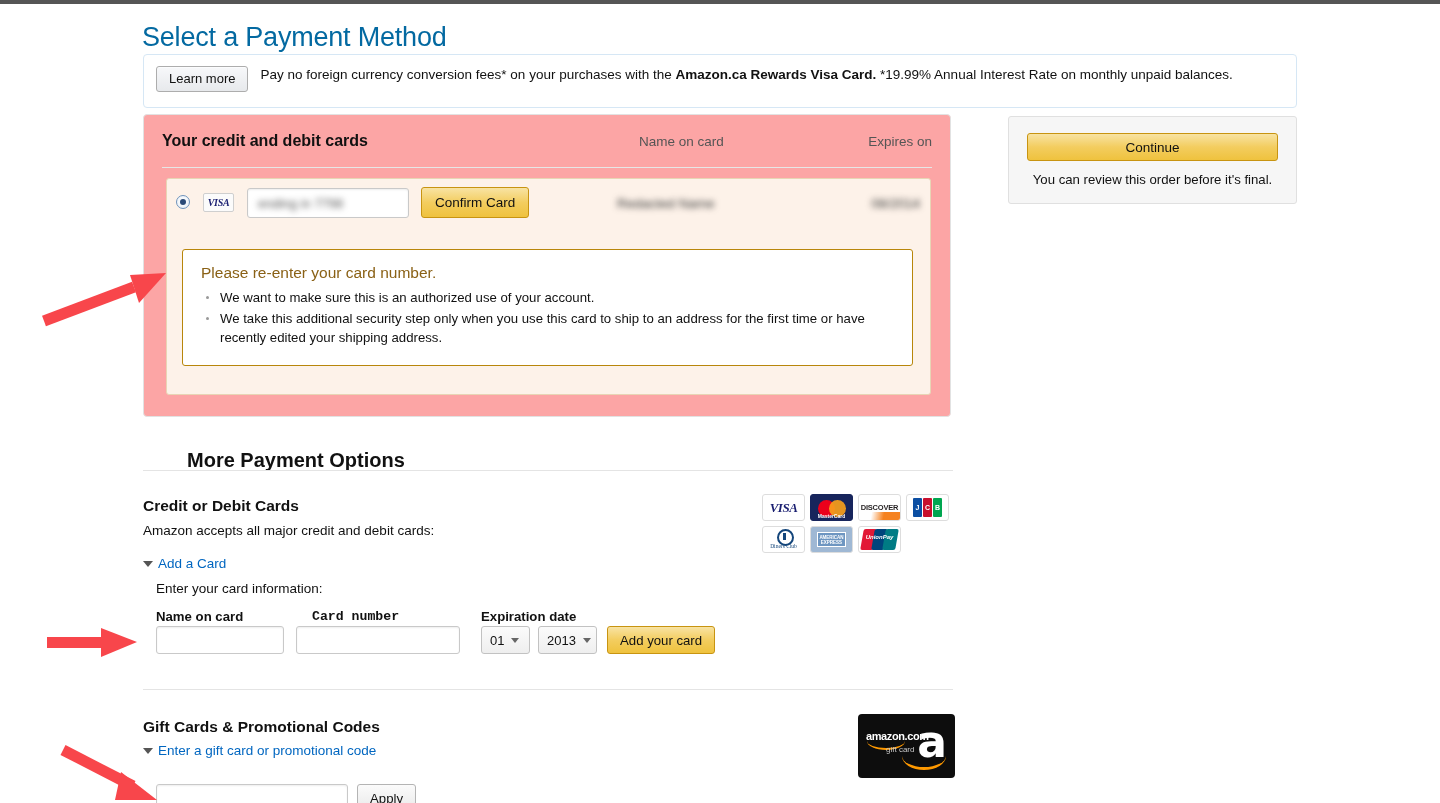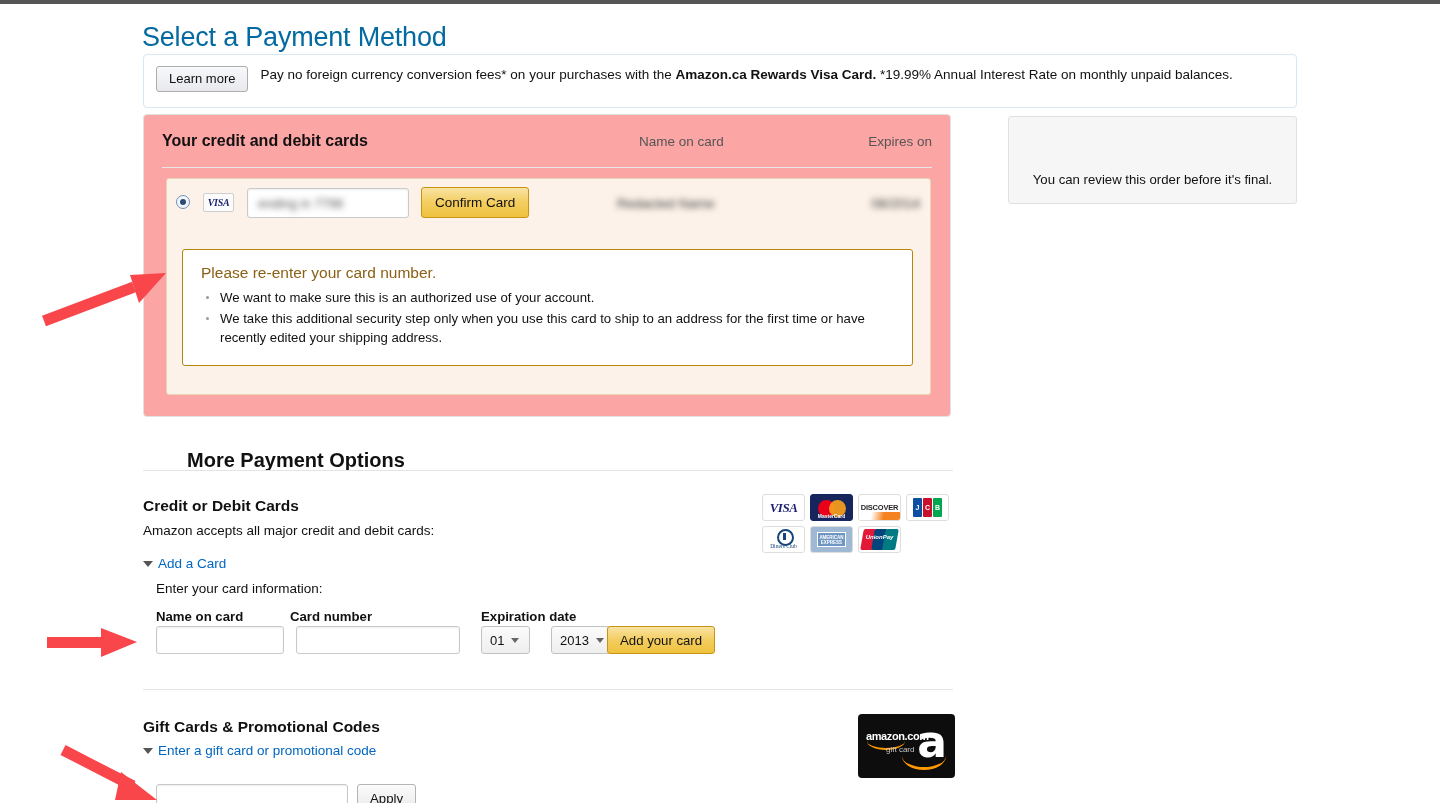--- a/index.html
+++ b/index.html
@@ -614,20 +614,21 @@
         <div class="warn-title">Please re-enter your card number.</div>
         <ul class="warn-list">
           <li>We want to make sure this is an authorized use of your account.</li>
           <li>We take this additional security step only when you use this card to ship to an address for the first time or have recently edited your shipping address.</li>
         </ul>
       </div>
     </div>
   </div>
 
   <div class="continue-box">
+    <button class="continue-btn">Continue</button>
     <div class="continue-note">You can review this order before it's final.</div>
   </div>
 
   <h2 class="more-title">More Payment Options</h2>
   <div class="hr-1"></div>
 
   <div class="sec-title" style="left:143px; top:493px;">Credit or Debit Cards</div>
   <div class="sec-sub" style="left:143px; top:519px;">Amazon accepts all major credit and debit cards:</div>
 
   <div class="disclosure" style="left:143px; top:552px;">
@@ -671,29 +672,29 @@
         <span class="txt">UnionPay</span>
       </div>
     </div>
   </div>
 
   <div class="form-note">Enter your card information:</div>
 
   <div class="field-label" style="left:156px; top:605px;">Name on card</div>
   <input class="text-input" style="left: 156px; top: 622px; width: 128px;" value="">
 
-  <div class="field-label" style="left:290px; top:605px;">Card number</div>
+  <div class="field-label" style="left:312px; top:605px;font-family:Liberation Mono, monospace;">Card number</div>
   <input class="text-input" style="left: 296px; top: 622px; width: 164px;" value="">
 
   <div class="field-label" style="left:481px; top:605px;">Expiration date</div>
   <div class="sel" style="left:481px; top:622px; width:49px;">
     <span>01</span>
     <span class="caret"></span>
   </div>
-  <div class="sel" style="left:538px; top:622px; width:59px;margin-left:13px;">
+  <div class="sel" style="left:538px; top:622px; width:59px;">
     <span>2013</span>
     <span class="caret"></span>
   </div>
   <button class="gold-btn" style="left:607px; top:622px;">Add your card</button>
 
   <div class="hr-2"></div>
 
   <div class="sec-title" style="left:143px; top:714px;">Gift Cards &amp; Promotional Codes</div>
   <div class="disclosure" style="left:143px; top:739px;">
     <span class="tri"></span><span>Enter a gift card or promotional code</span>

